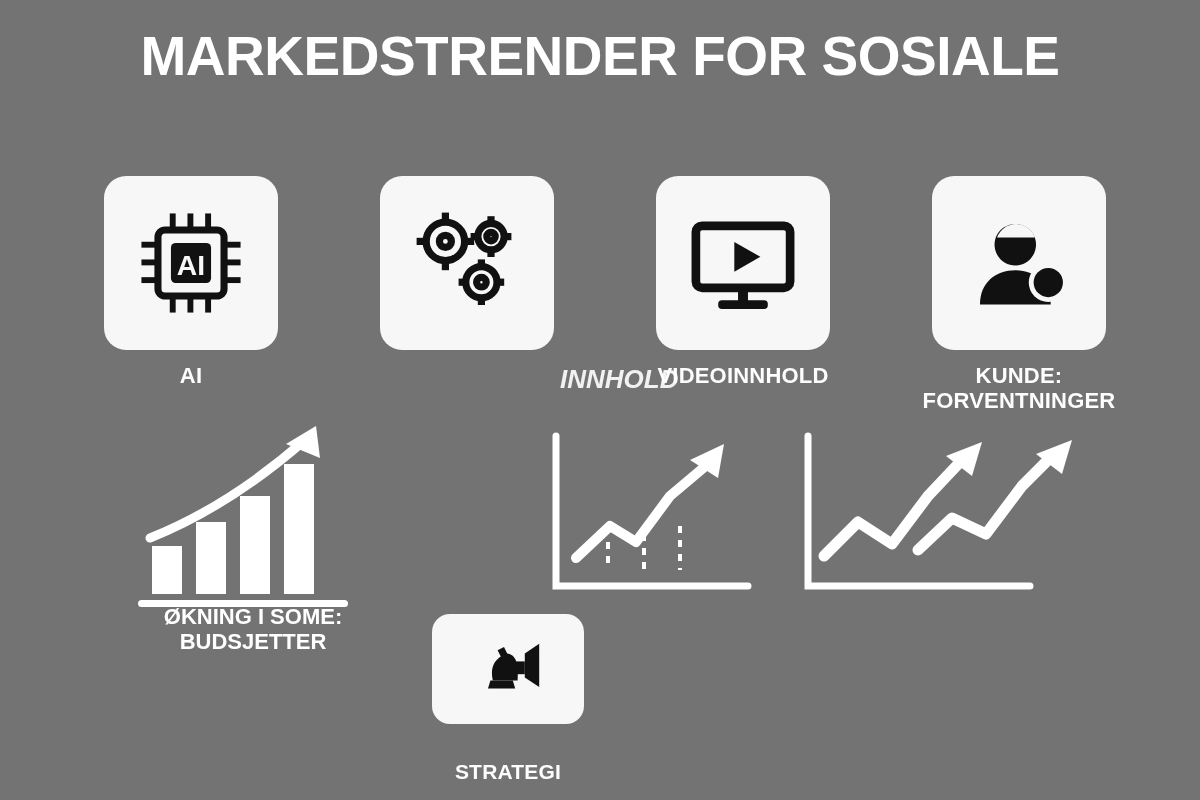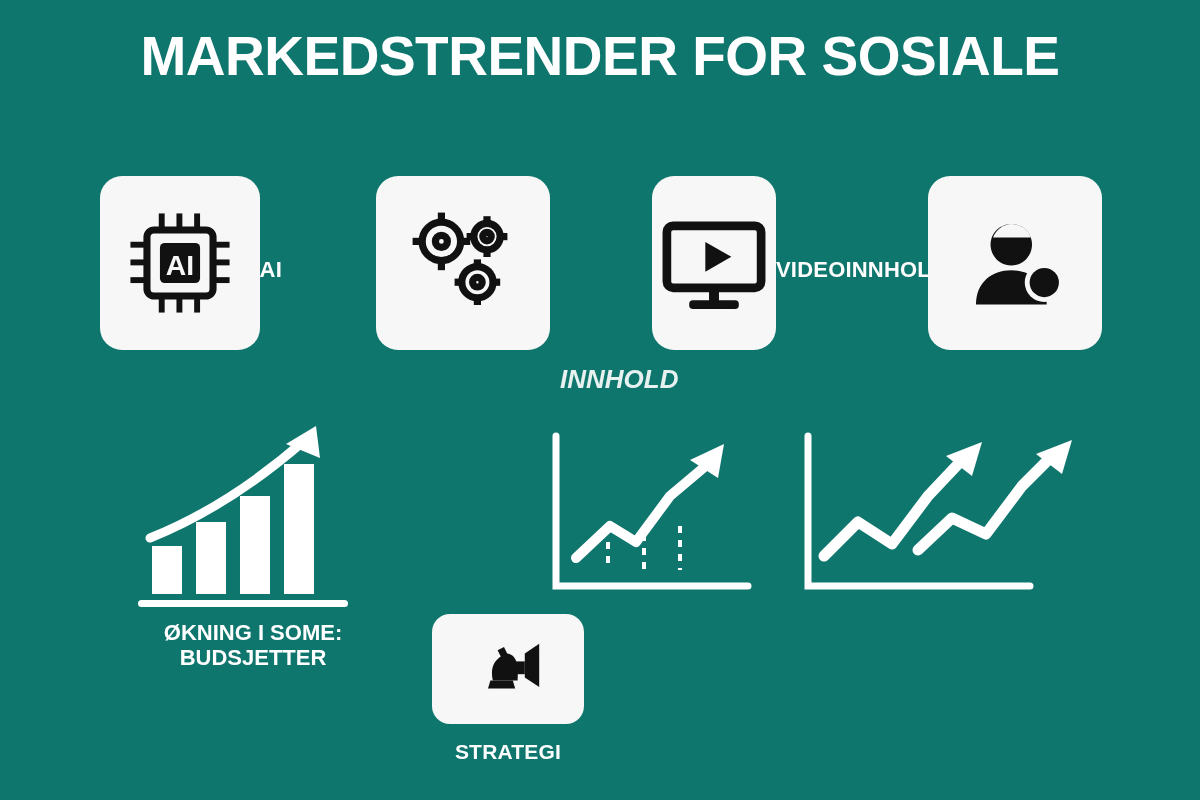--- a/index.html
+++ b/index.html
@@ -11,21 +11,21 @@
     width: 1200px;
     height: 800px;
     overflow: hidden;
     font-family: "Liberation Sans", sans-serif;
     color: #ffffff;
     position: relative;
   }
   .canvas {
     position: absolute;
     inset: 0;
-    background: #0f766e;
+    background: #737373;
   }
   
   .title {
     position: absolute;
     top: 28px;
     left: 0;
     width: 1200px;
     text-align: center;
     font-size: 55px;
     line-height: 1.02;
@@ -41,21 +41,21 @@
     position: absolute;
     top: 176px;
     left: 100px;
     width: 1010px;
     display: flex;
     justify-content: space-between;
   }
   .tile-item {
     width: 182px;
     display: flex;
-    flex-direction: row;
+    flex-direction: column;
     align-items: center;
   }
   .tile {
     width: 174px;
     height: 174px;
     background: #f7f7f7;
     border-radius: 22px;
     display: flex;
     align-items: center;
     justify-content: center;
@@ -76,21 +76,21 @@
   .barchart {
     position: absolute;
     left: 130px;
     top: 418px;
     width: 240px;
     height: 200px;
   }
   .bc-label {
     position: absolute;
     left: 118px;
-    top: 620px;
+    top: 604px;
     width: 270px;
     text-align: center;
     font-size: 22px;
     font-weight: bold;
     text-transform: uppercase;
     line-height: 1.15;
   }
 
   
   .linechart-mid {
@@ -125,20 +125,21 @@
     border-radius: 18px;
     display: flex;
     align-items: center;
     justify-content: center;
   }
   .tile-item-bottom {
     width: 160px;
     display: flex;
     flex-direction: column;
     align-items: center;
+    gap: 20px;
   }
   .tile-item-bottom .tile-label {
     margin-top: 16px;
     font-size: 21px;
   }
   .ghost {
     position: absolute;
     color: #ffffff;
     font-weight: bold;
     text-transform: uppercase;
@@ -242,20 +243,21 @@
         <span>
           <svg width="122" height="122" viewBox="0 0 100 100">
             <path d="M47 18 a17 17 0 1 1 -0.1 0 z" fill="#111"></path>
             <path d="M47 18 a17 17 0 0 1 16 11 h-31 a17 17 0 0 1 15 -11z" fill="#f7f7f7"></path>
             <path d="M18 84 c0 -18 13 -28 29 -28 c16 0 29 10 29 28 z" fill="#111"></path>
             <circle cx="74" cy="66" r="16" fill="#f7f7f7"></circle>
             <circle cx="74" cy="66" r="12" fill="#111"></circle>
           </svg>
         </span>
       </div>
+      <div class="tile-label">Kunde: forventninger</div>
     </div>
 
   </div>
 
   <div class="ghost ghost-video">Innhold</div>
 
   <div class="barchart">
     <svg width="240" height="200" viewBox="0 0 240 200">
       <g fill="#ffffff">
         <rect x="22" y="128" width="30" height="48"></rect>

